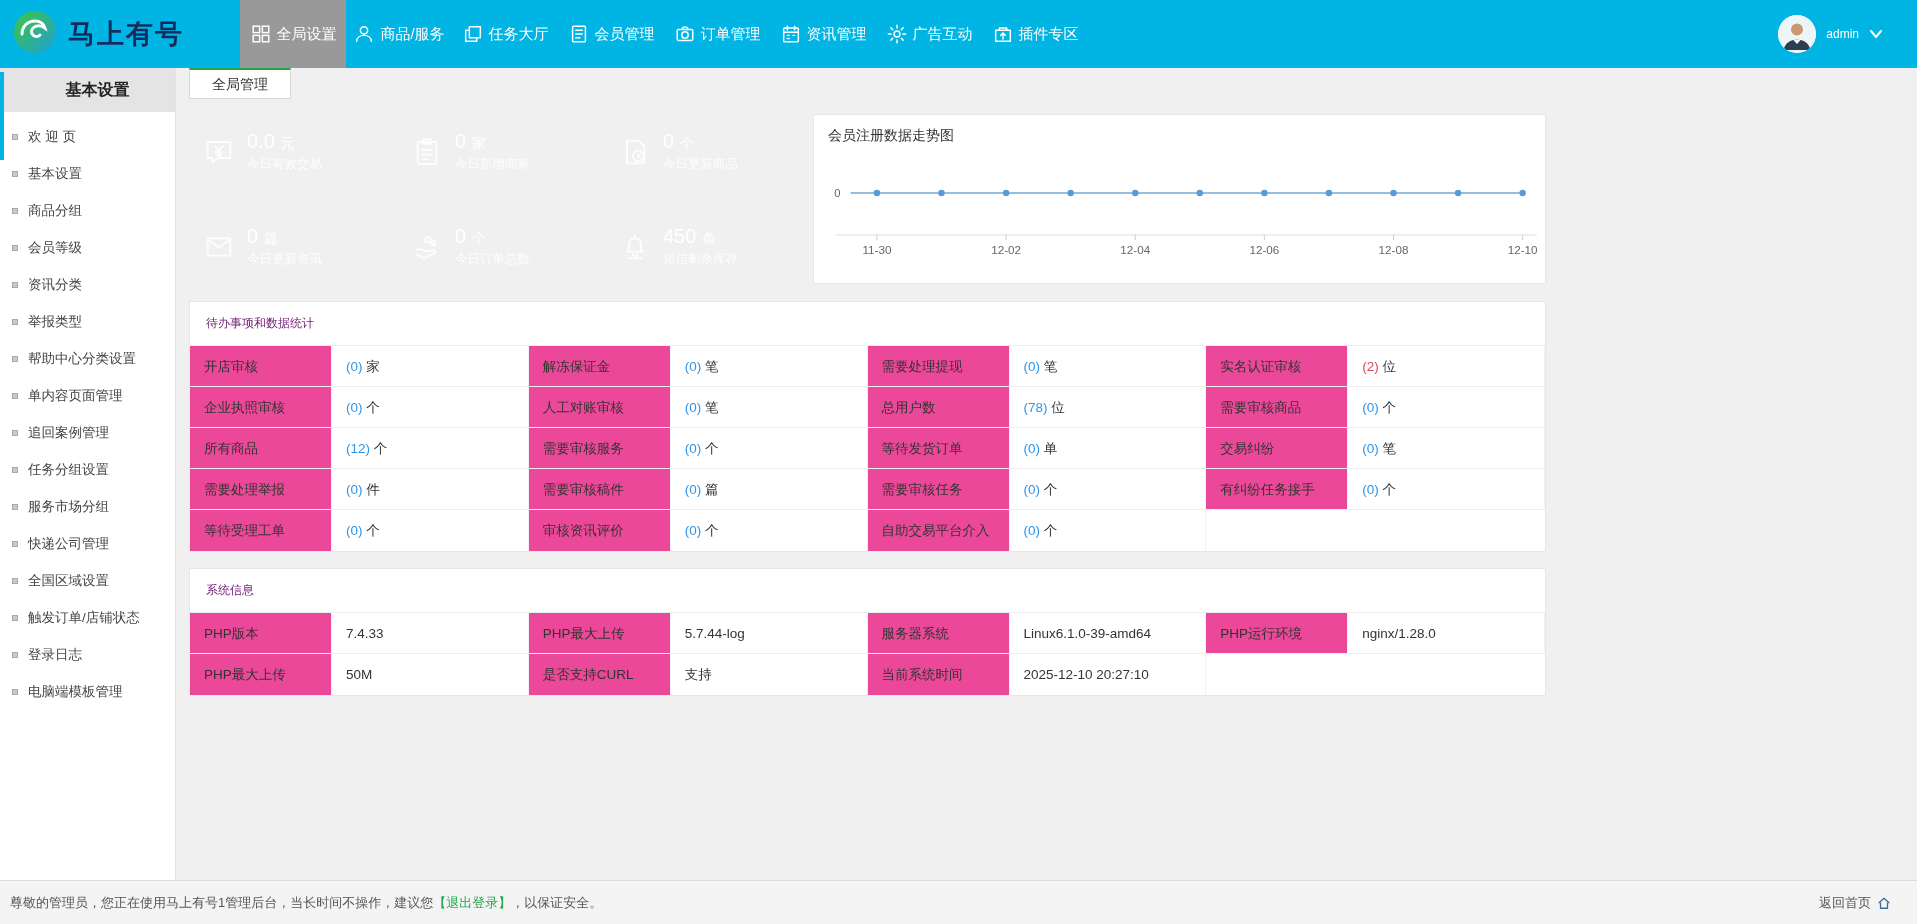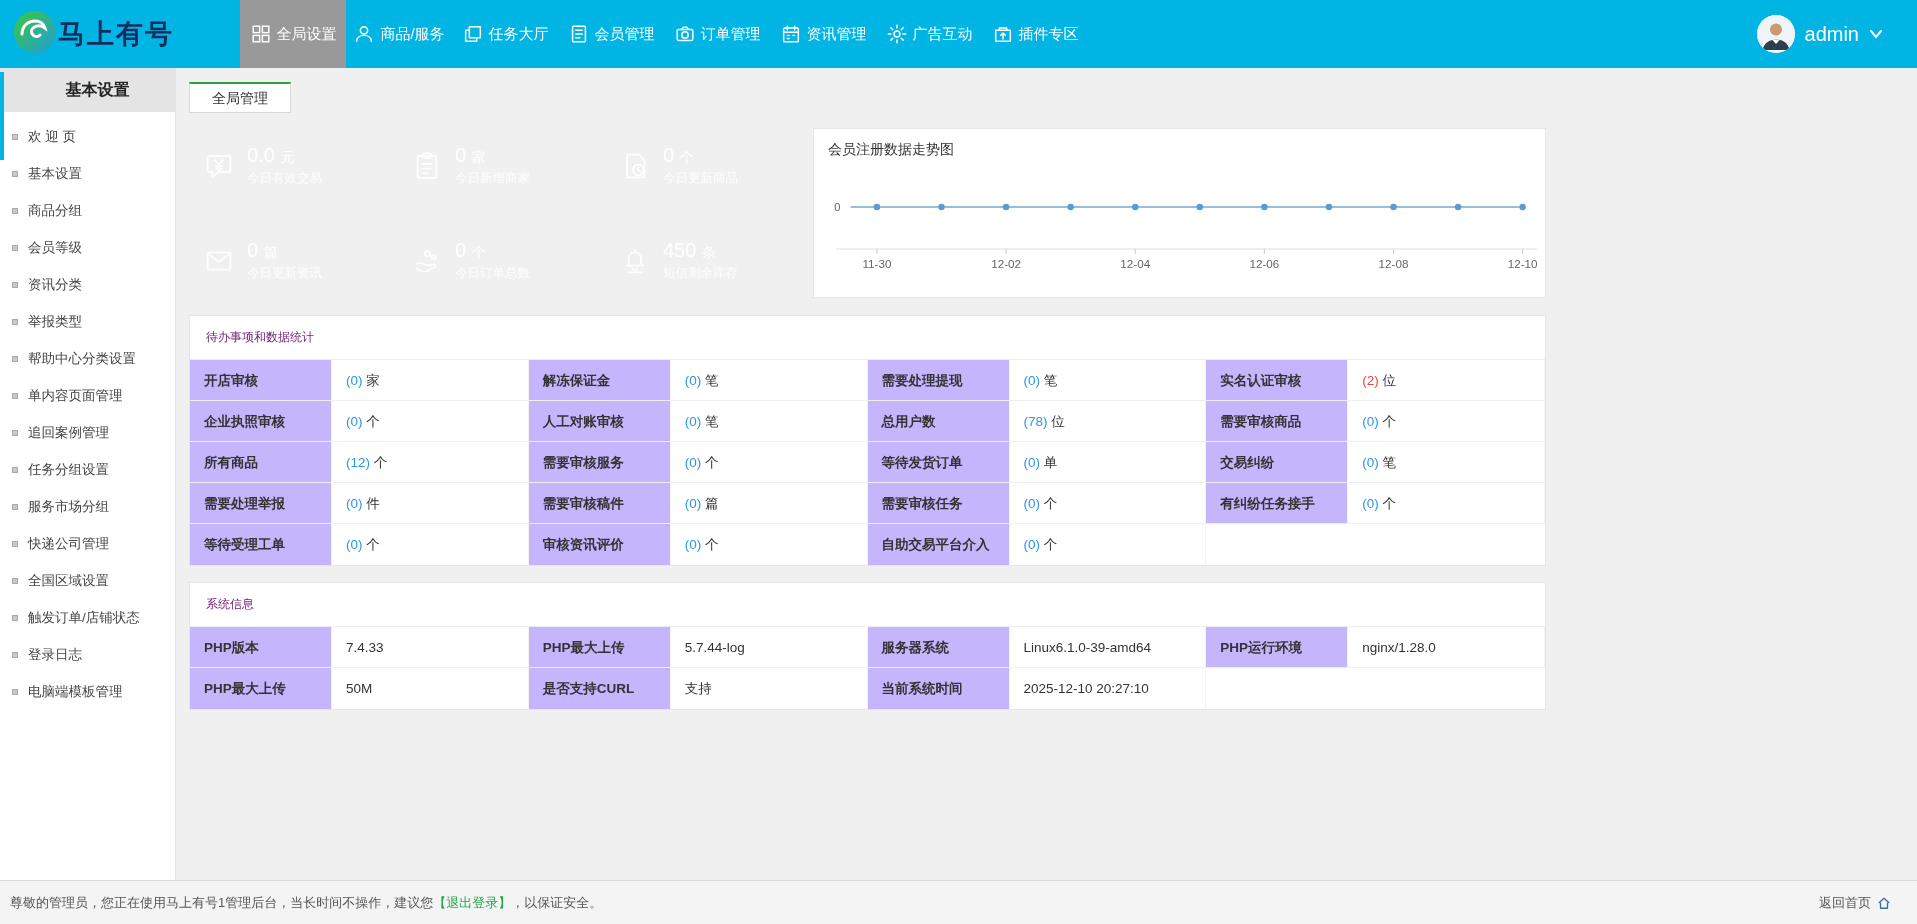--- a/index.html
+++ b/index.html
@@ -2,44 +2,44 @@
 <html><head>
 <meta charset="utf-8">
 <style>
   * { box-sizing: border-box; }
   body { margin:0; width:1917px; height:924px; overflow:hidden;
          font-family:"Liberation Sans","DejaVu Sans",sans-serif; background:#f0f0f0; }
   .app { display:flex; flex-direction:column; height:100%; }
 
   
   .topbar { height:68px; background:#00b4e4; display:flex; align-items:stretch; flex-shrink:0; }
-  .brand { display:flex; align-items:center; padding:0 20px 0 12px; width:240px; cursor:pointer; }
+  .brand { display:flex; align-items:center; gap:10px; padding:0 20px 0 12px; width:240px; cursor:pointer; }
   .brand-text { font-size:27px; font-weight:bold; color:#132c5e; letter-spacing:2px; white-space:nowrap; }
   .topnav { display:flex; }
   .nav-item { width:106px; display:flex; flex-direction:row; align-items:center; justify-content:center; gap:5px; color:#fff; cursor:pointer; }
   .nav-item.active { background:#999; }
   .nav-icon { display:flex; }
   .nav-icon svg { width:22px; height:22px; display:block; }
   .nav-label { font-size:15px; white-space:nowrap; }
   .userbox { margin-left:auto; display:flex; align-items:center; gap:10px; padding-right:34px; color:#fff; cursor:pointer; }
   .avatar { width:38px; height:38px; border-radius:50%; overflow:hidden; background:#fff; flex-shrink:0; }
-  .username { font-size:20px; }
+  .username { font-size:12px; }
   .chev { display:flex; }
 
   
   .body-row { flex:1; display:flex; min-height:0; position:relative; }
   .scroll-thumb { position:absolute; left:0; top:4px; width:4px; height:88px; background:#00b4e4; z-index:5; }
 
   .sidebar { width:176px; background:#fff; border-right:1px solid #e3e3e3; flex-shrink:0; overflow:hidden;text-align:center; }
   .side-title { height:44px; line-height:44px; background:#e4e4e4; font-size:16px; font-weight:bold; color:#222; padding-left:20px; }
   .side-list { padding-top:6px; }
   .side-item { height:37px; display:flex; align-items:center; gap:10px; padding-left:12px; font-size:13.5px; color:#444; cursor:pointer; white-space:nowrap; }
   .bullet { width:6px; height:6px; background:#c9c9c9; border:1px solid #aaa; flex-shrink:0; }
 
-  .main { flex:1; padding:14px 0 0 13px; min-width:0; }
+  .main { flex:1; padding:0 0 0 13px; min-width:0; }
   .content { width:1357px; }
 
   .tabstrip { margin-bottom:15px; }
   .tab { display:inline-block; background:#fff; border:1px solid #d9d9d9; border-top:2px solid #27a344; padding:0 22px; height:31px; line-height:28px; font-size:14px; color:#333; cursor:pointer; }
 
   .dash-top { display:flex; gap:12px; margin-bottom:17px; }
   .cards { width:612px; display:grid; grid-template-columns:repeat(3,196px); gap:20px 12px; flex-shrink:0; }
   .card { height:75px; display:flex; align-items:center; padding-left:14px; color:#fff; cursor:pointer; }
   .card-icon { margin-right:12px; display:flex; }
   .card-icon svg { width:32px; height:32px; opacity:.92; }
@@ -53,21 +53,21 @@
   .trend { width:100%; height:128px; display:block; }
 
   .panel { background:#fff; border:1px solid #e7e7e7; margin-bottom:16px; width:1357px; }
   .panel-title { font-size:12px; color:#701a75; padding:13px 16px; }
   .gtable { border-top:1px solid #ededed; }
   .trow { display:grid; grid-template-columns:142px 1fr 142px 1fr 142px 1fr 142px 1fr; }
   .pair { display:contents; }
   .tlabel, .tvalue { height:41px; line-height:41px; padding:0 14px; font-size:13.5px; color:#333;
                      border-bottom:1px solid #efefef; border-right:1px solid #f3f3f3;
                      white-space:nowrap; overflow:hidden; }
-  .tlabel { background:#c4b5fd;font-weight:bold; }
+  .tlabel { background:#ec4899; }
   .trow:last-child .tlabel, .trow:last-child .tvalue { border-bottom:none; }
   .tnum { color:#2e95e8; }
   .tunit { color:#333; }
 
   
   .footer { height:44px; background:#f4f4f4; border-top:1px solid #dcdcdc; display:flex; align-items:center;
             font-size:13px; color:#555; padding:0 10px; flex-shrink:0; }
   .logout { color:#1fa84a; cursor:pointer; text-decoration:none; }
   .foot-right { margin-left:auto; display:flex; align-items:center; gap:6px; padding-right:16px; cursor:pointer; }
   .home-ic { display:flex; }

